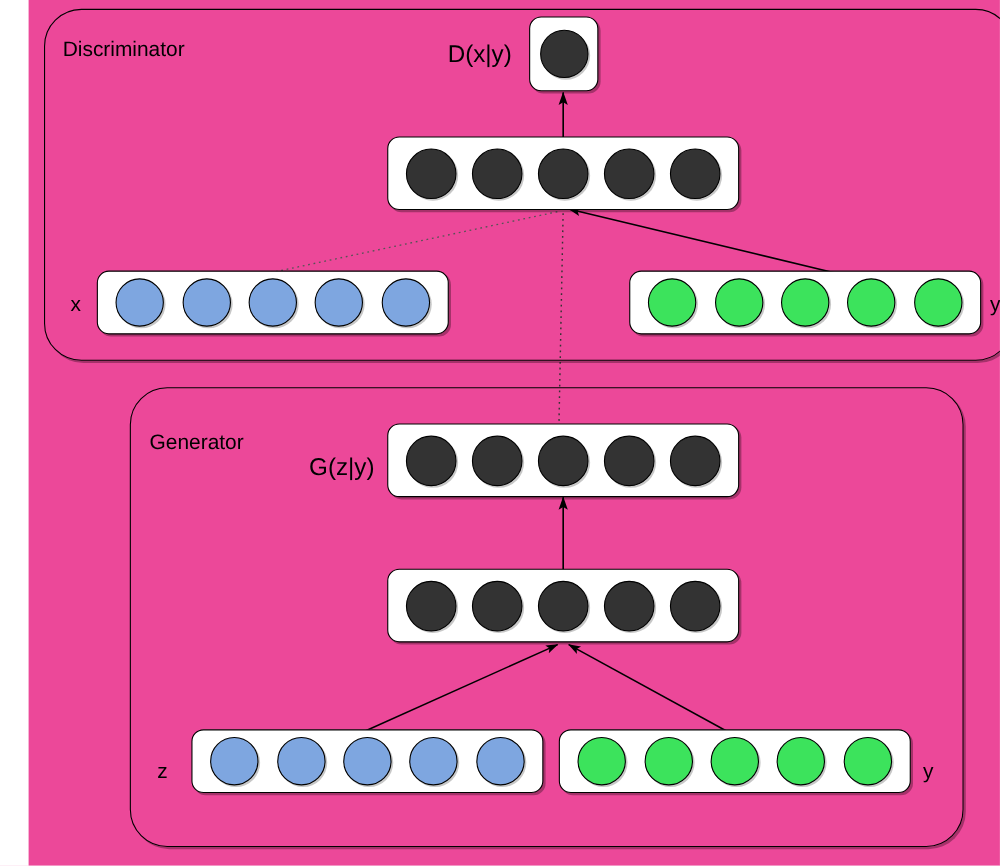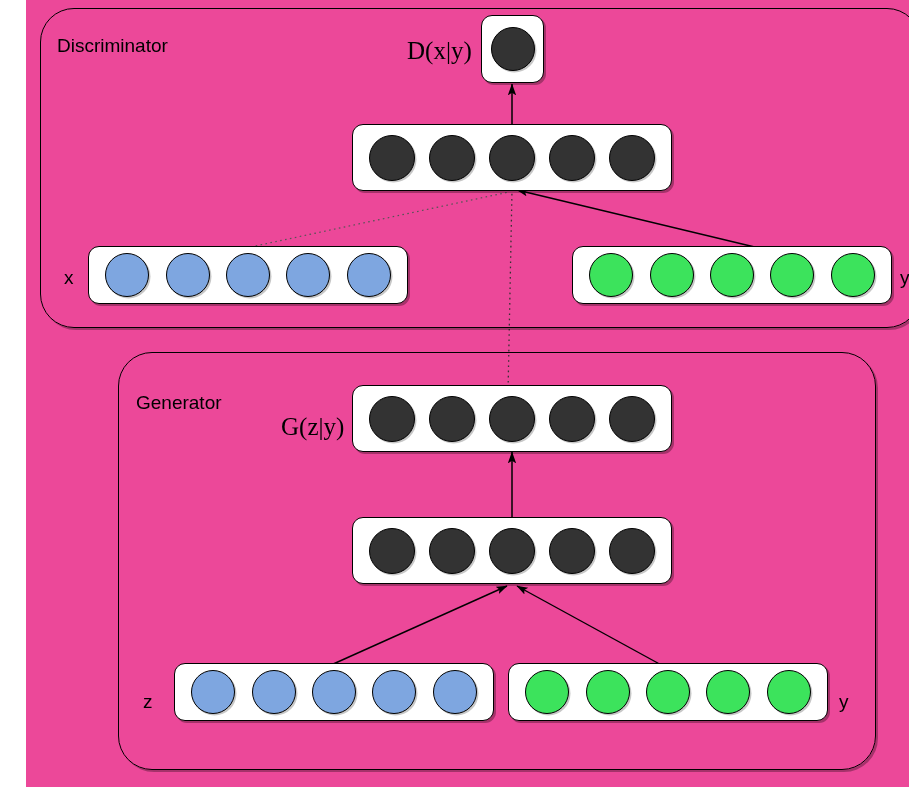--- a/index.html
+++ b/index.html
@@ -59,25 +59,24 @@
   }
   .io-label {
     position: absolute;
     font-size: 19px;
     color: #000000;
     white-space: nowrap;
     line-height: 1;
   }
   .tensor-label {
     position: absolute;
-    font-size: 25px;
+    font-size: 22px;
     color: #000000;
     white-space: nowrap;
     line-height: 1;
-    font-family: Liberation Serif, serif;
   }
 </style>
 </head>
 <body>
 
 <div id="canvas">
 
   <svg id="svg-layer" viewBox="0 0 909 787" xmlns="http://www.w3.org/2000/svg">
     <defs>
       <marker id="arrowhead" markerWidth="9" markerHeight="9" refX="7.6" refY="3.1" orient="auto" markerUnits="strokeWidth">

